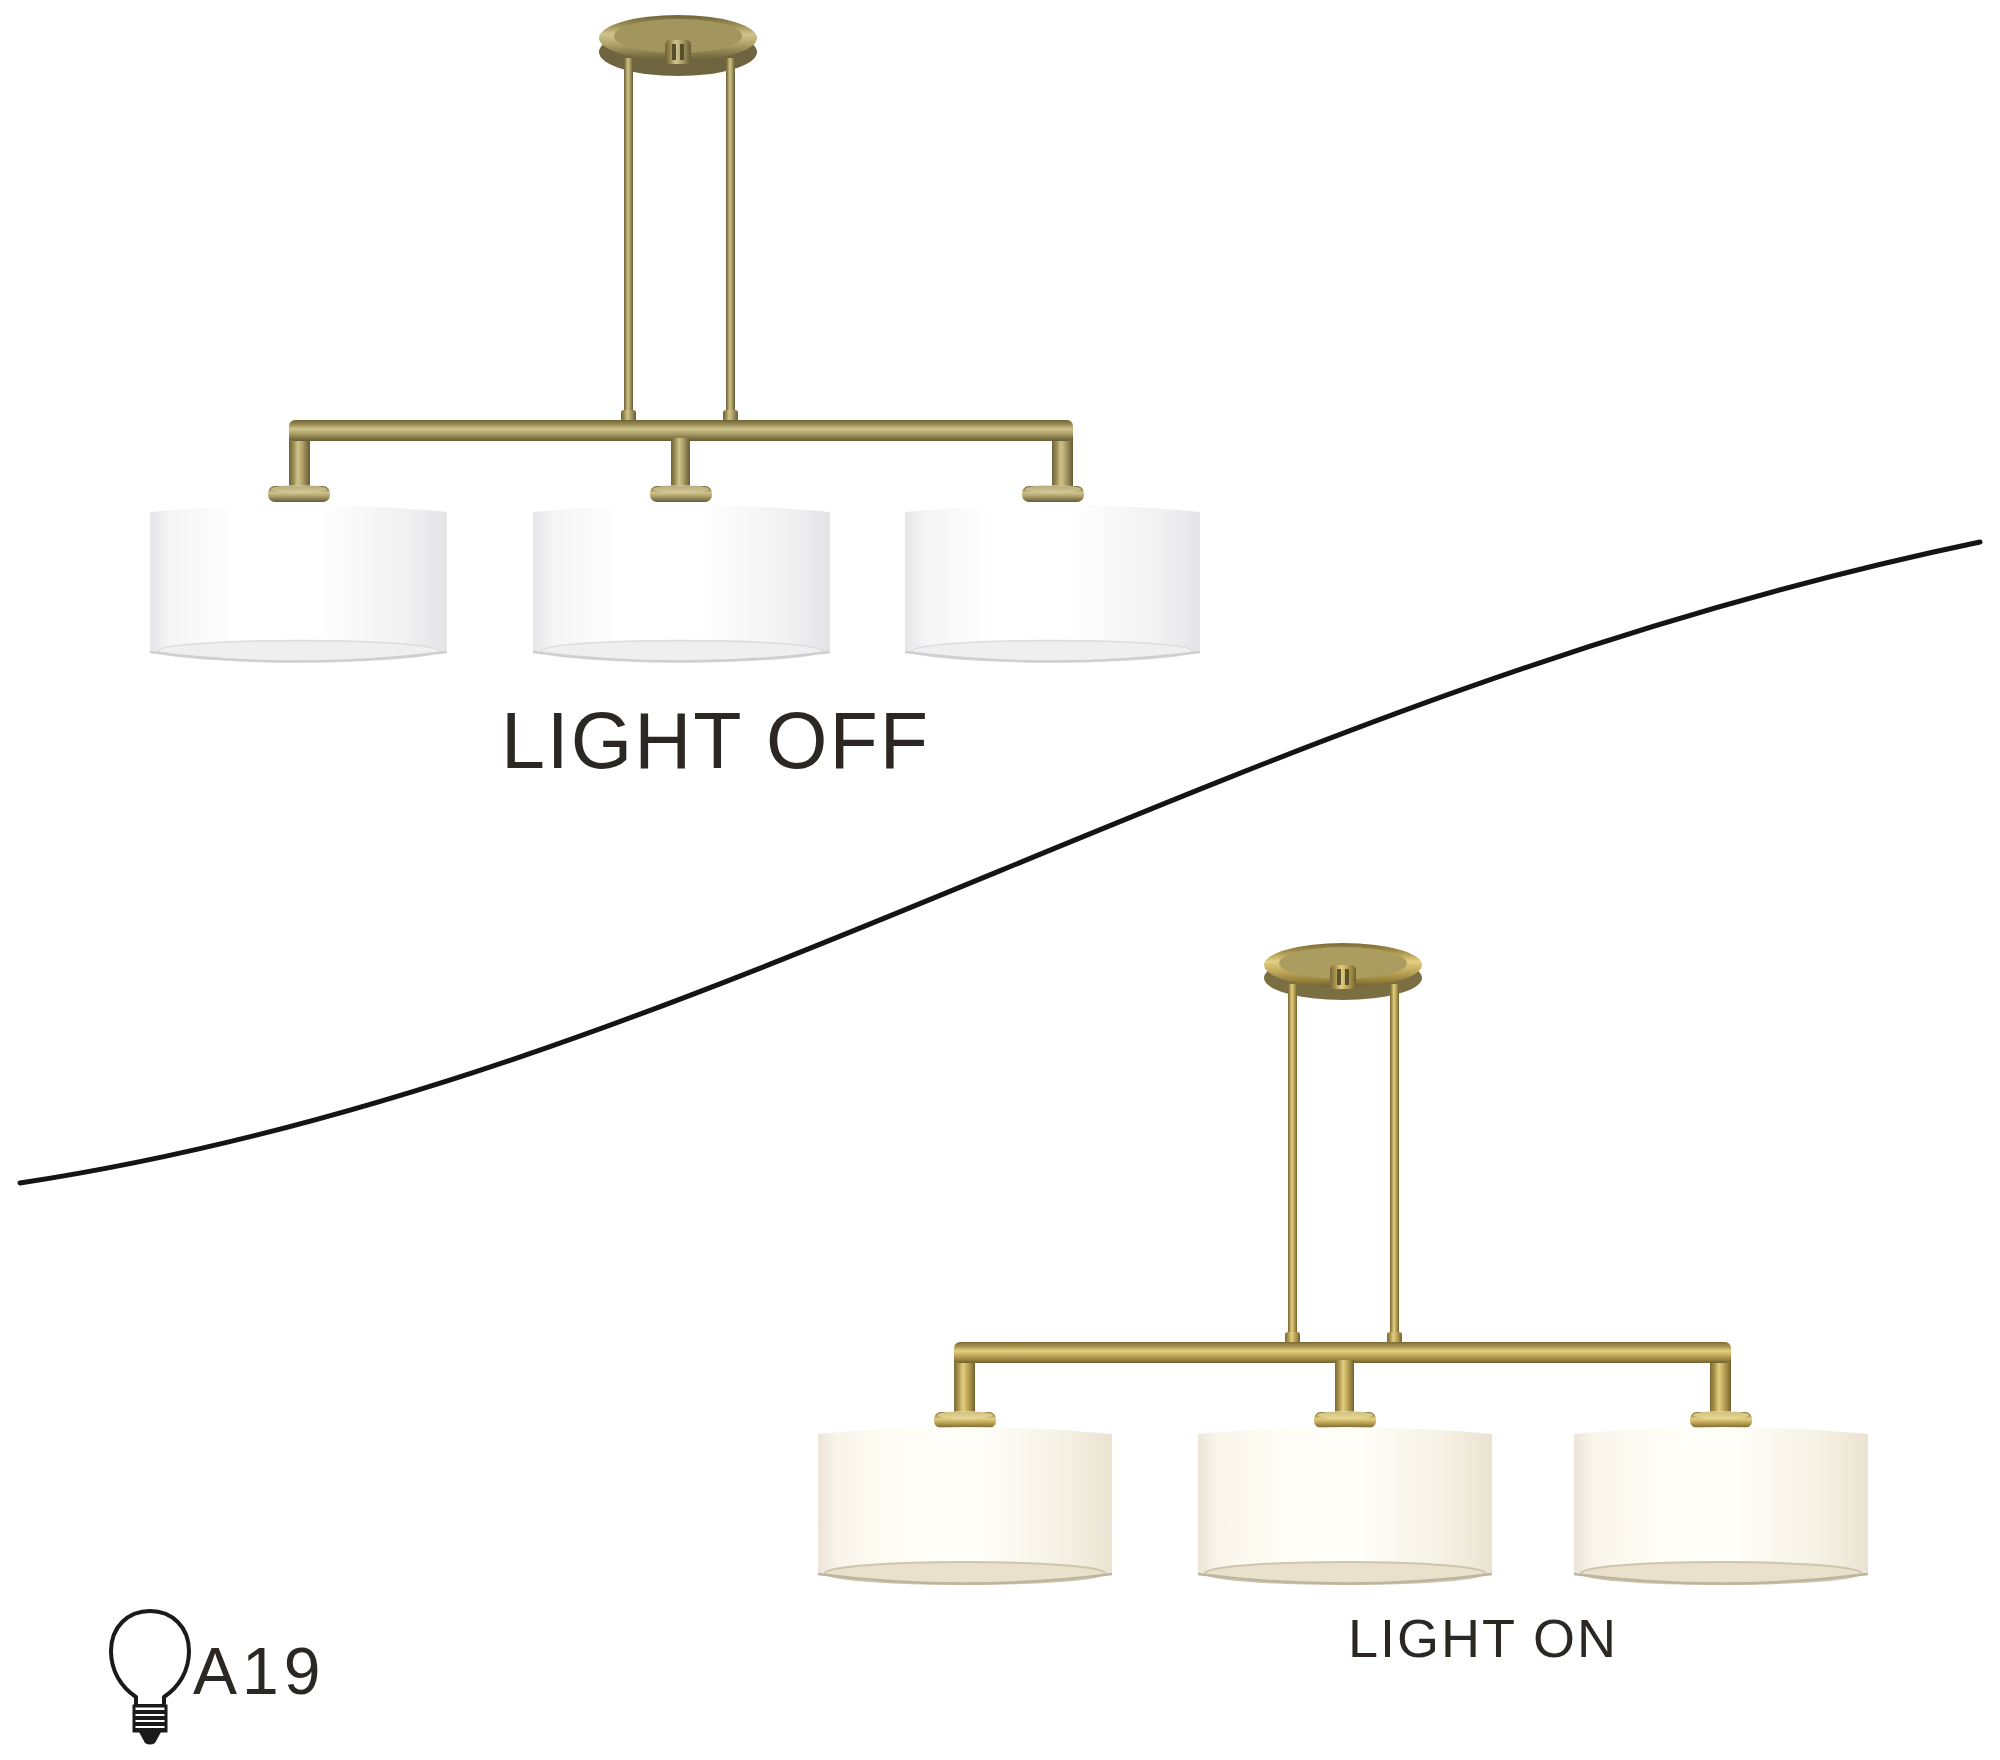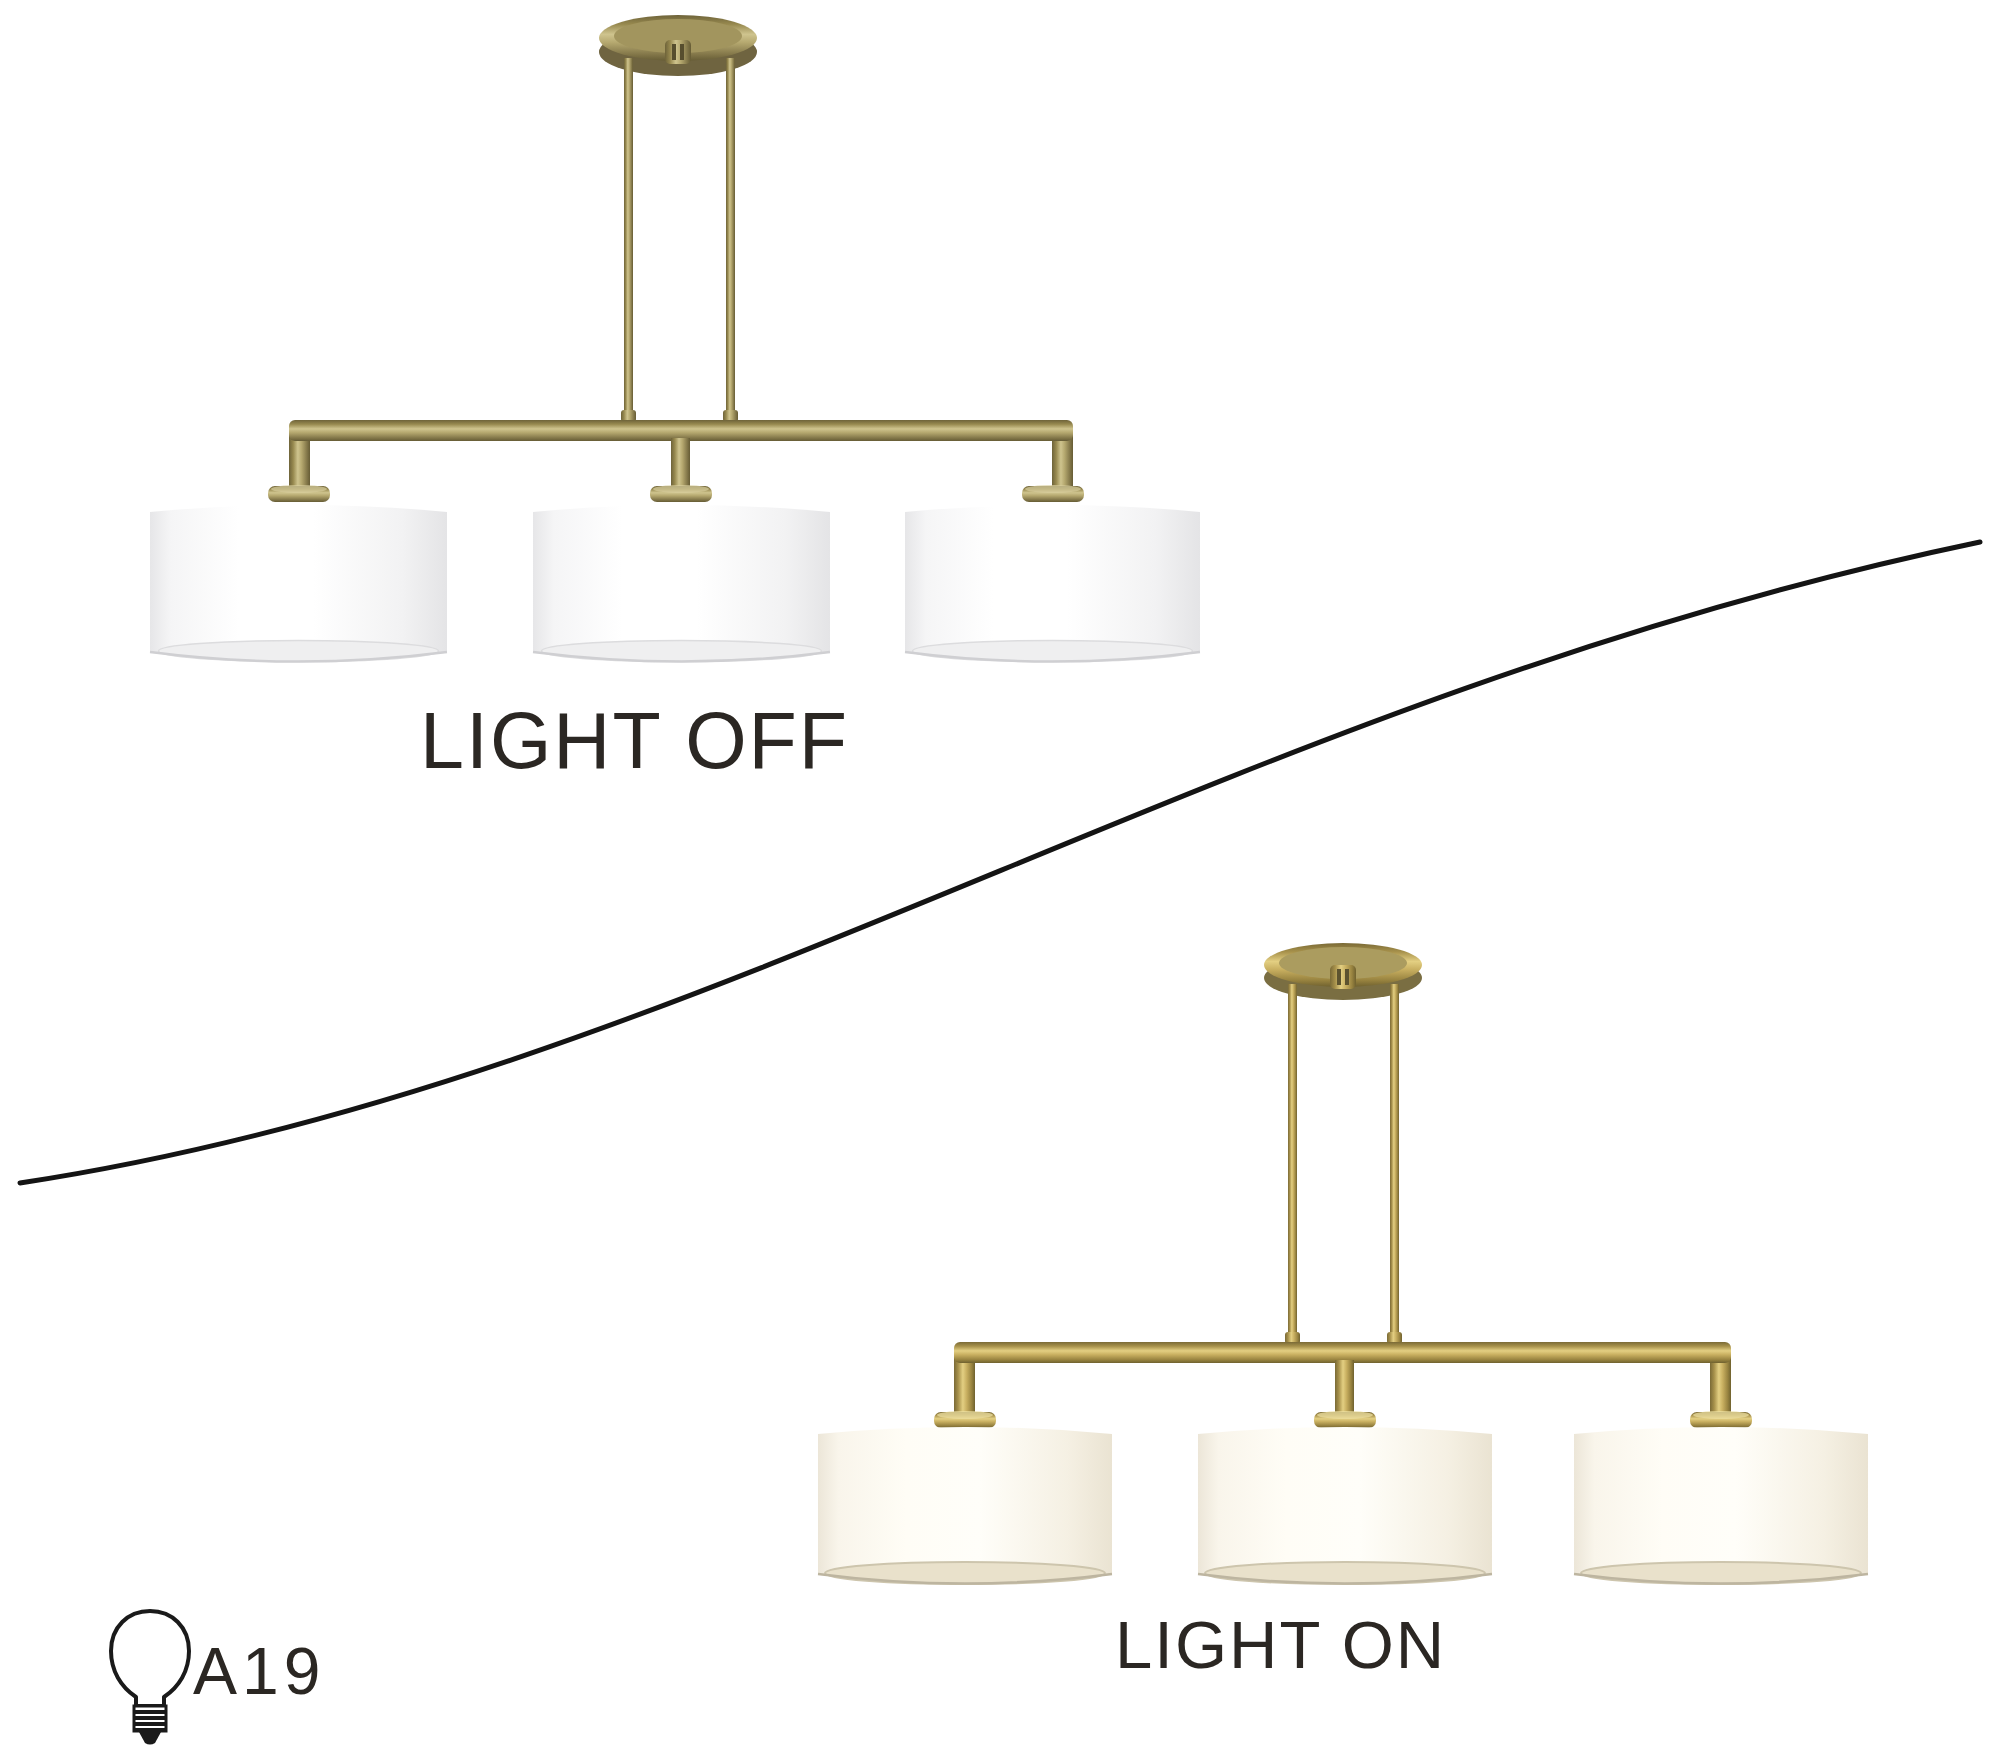--- a/index.html
+++ b/index.html
@@ -6,22 +6,22 @@
   body{
     width:2000px;height:1760px;position:relative;overflow:hidden;
     background:#ffffff;font-family:"Liberation Sans","DejaVu Sans",sans-serif;
   }
   #stage{position:absolute;left:0;top:0;width:2000px;height:1760px;}
   svg#art{position:absolute;left:0;top:0;display:block;}
   .label{
     position:absolute;font-weight:300;line-height:1;
     color:var(--text,#2b2723);letter-spacing:2px;white-space:nowrap;
   }
-  #label-off{left:420px;top:701px;width:510px;text-align:left;font-size:79px;}
-  #label-on{left:1115px;top:1611px;width:430px;text-align:left;font-size:67px;}
+  #label-off{left:420px;top:701px;width:510px;text-align:right;font-size:79px;}
+  #label-on{left:1188px;top:1611px;width:430px;text-align:right;font-size:54px;}
   #label-a19{left:193px;top:1638px;font-size:66px;letter-spacing:5px;}
 </style>
 </head>
 <body style="background: rgb(255, 255, 255);">
 
 <main id="stage">
 
   <svg id="art" width="2000" height="1760" viewBox="0 0 2000 1760" xmlns="http://www.w3.org/2000/svg">
     <defs>
       <linearGradient id="shadeOff" x1="0" y1="0" x2="1" y2="0">

